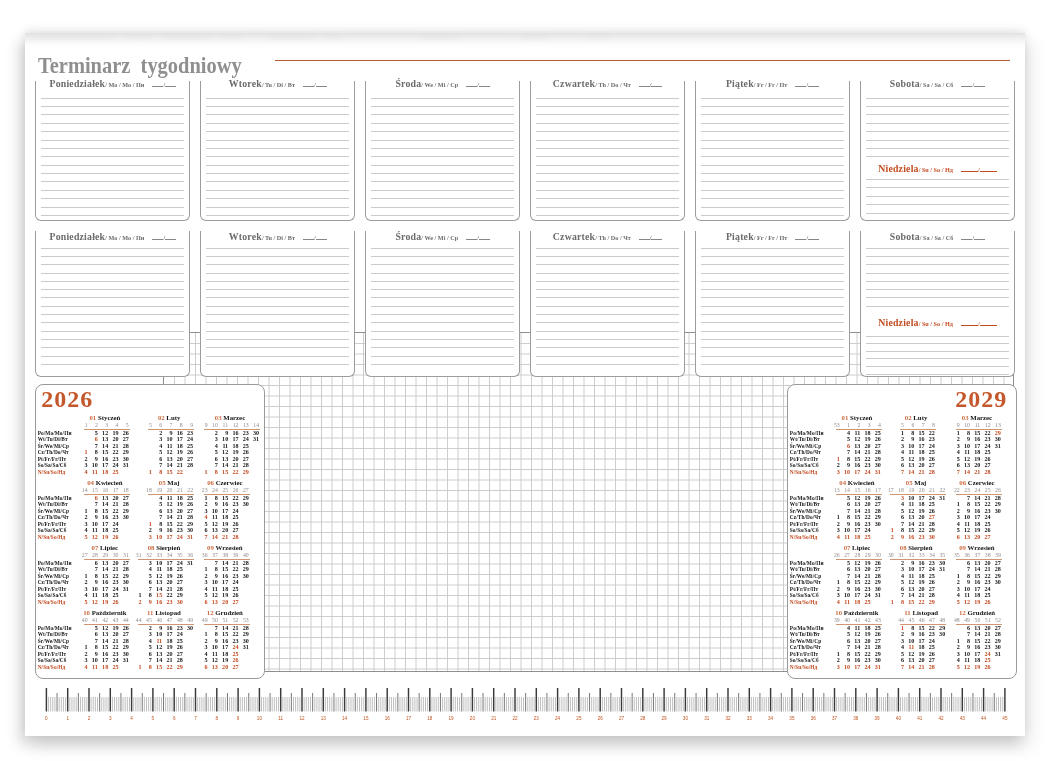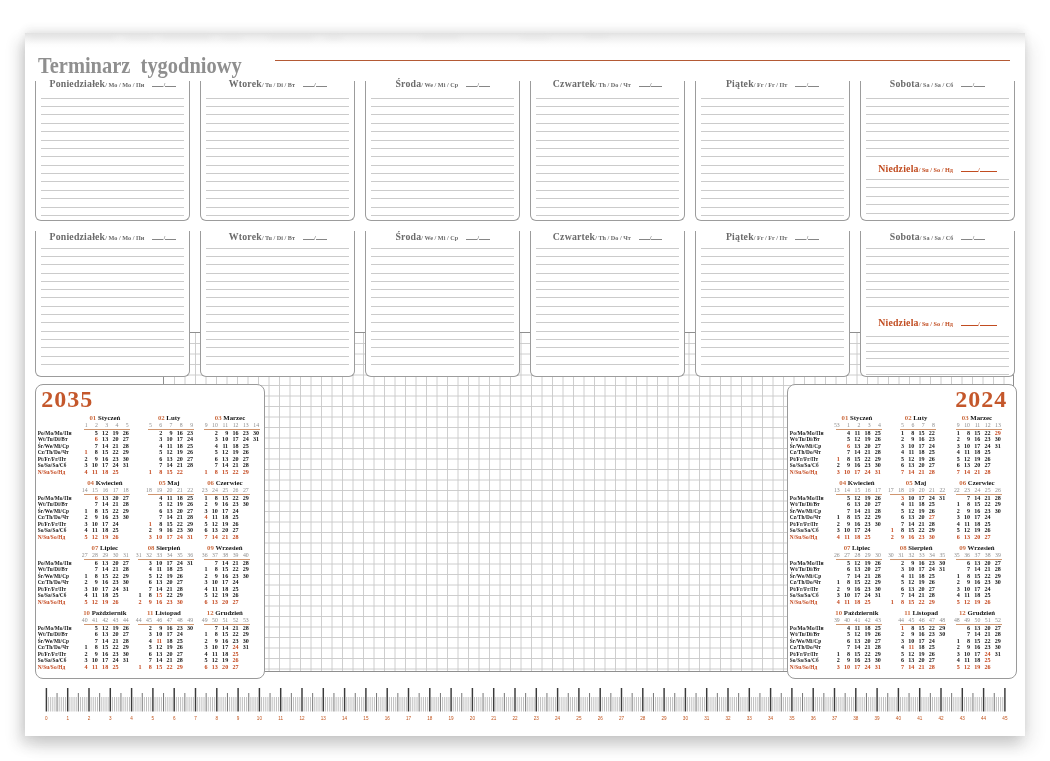--- a/index.html
+++ b/index.html
@@ -286,21 +286,21 @@
 <div class="ln" style="top:105px"></div>
       <div class="ln" style="top:112px"></div>
       <div class="ln" style="top:120px"></div>
       <div class="ln" style="top:127px"></div>
       <div class="ln" style="top:135px"></div>
       <div class="ln" style="top:143px"></div>
 </div>
 
 <div class="panel" style="left:10.2px;top:351.3px">
 
-<div class="yr" style="left:5px;top:1px">2035</div>
+<div class="yr" style="left:5px;top:1px">2026</div>
 
 <div class="dl" style="left:1.5px;top:44.3px">Po/Mo/Mo/Пн<br>Wt/Tu/Di/Вт<br>Śr/We/Mi/Ср<br>Cz/Th/Do/Чт<br>Pt/Fr/Fr/Пт<br>So/Sa/Sa/Сб<br><o>N/Su/So/Нд</o></div>
 
 <div class="mon" style="left:42.9px;top:29.0px;width:51.5px">
 <div class="mt"><o>01</o> Styczeń</div>
 <div class="g w" style="grid-template-columns:repeat(5,10.3px)">
           <i>1</i>
           <i>2</i>
           <i>3</i>
           <i>4</i>
@@ -1055,21 +1055,21 @@
           <o>13</o>
           <o>20</o>
           <o>27</o>
           <i></i>
         </div>
 </div>
 </div>
 
 <div class="panel" style="left:762.3px;top:351.3px">
 
-<div class="yr" style="right:9px;top:1px">2024</div>
+<div class="yr" style="right:9px;top:1px">2029</div>
 
 <div class="dl" style="left:1.5px;top:44.3px">Po/Mo/Mo/Пн<br>Wt/Tu/Di/Вт<br>Śr/We/Mi/Ср<br>Cz/Th/Do/Чт<br>Pt/Fr/Fr/Пт<br>So/Sa/Sa/Сб<br><o>N/Su/So/Нд</o></div>
 
 <div class="mon" style="left:42.9px;top:29.0px;width:51.5px">
 <div class="mt"><o>01</o> Styczeń</div>
 <div class="g w" style="grid-template-columns:repeat(5,10.3px)">
           <i>53</i>
           <i>1</i>
           <i>2</i>
           <i>3</i>

